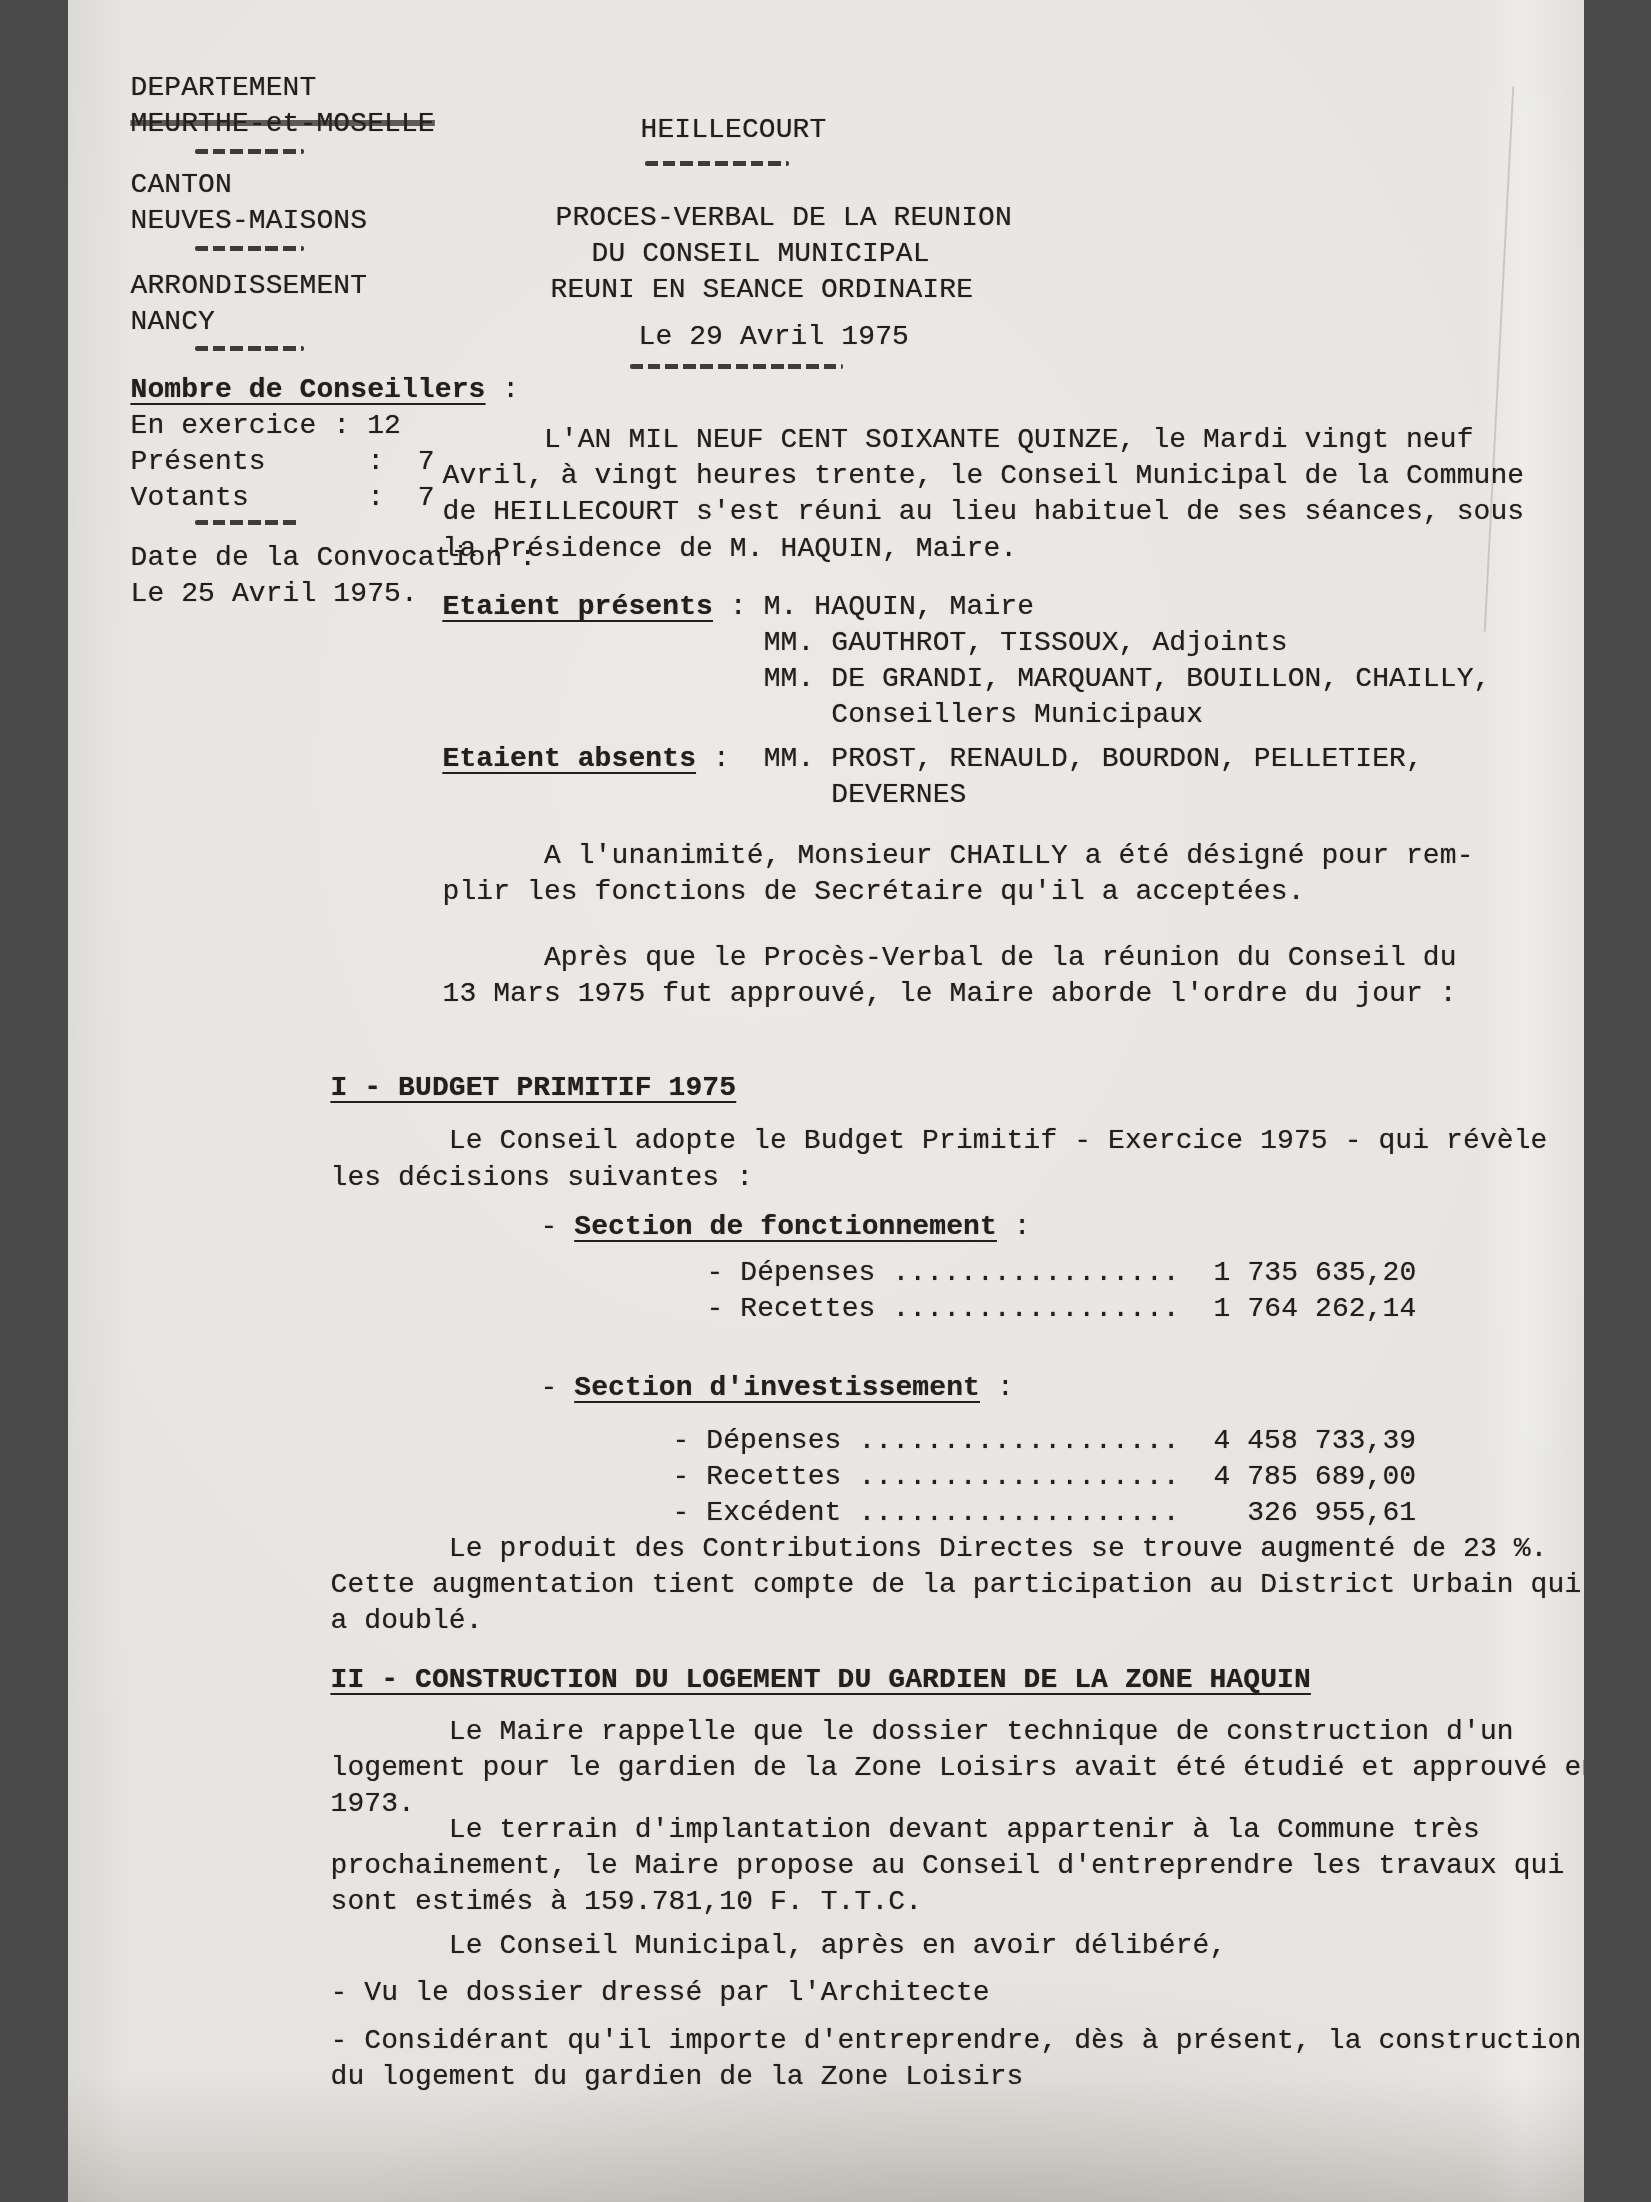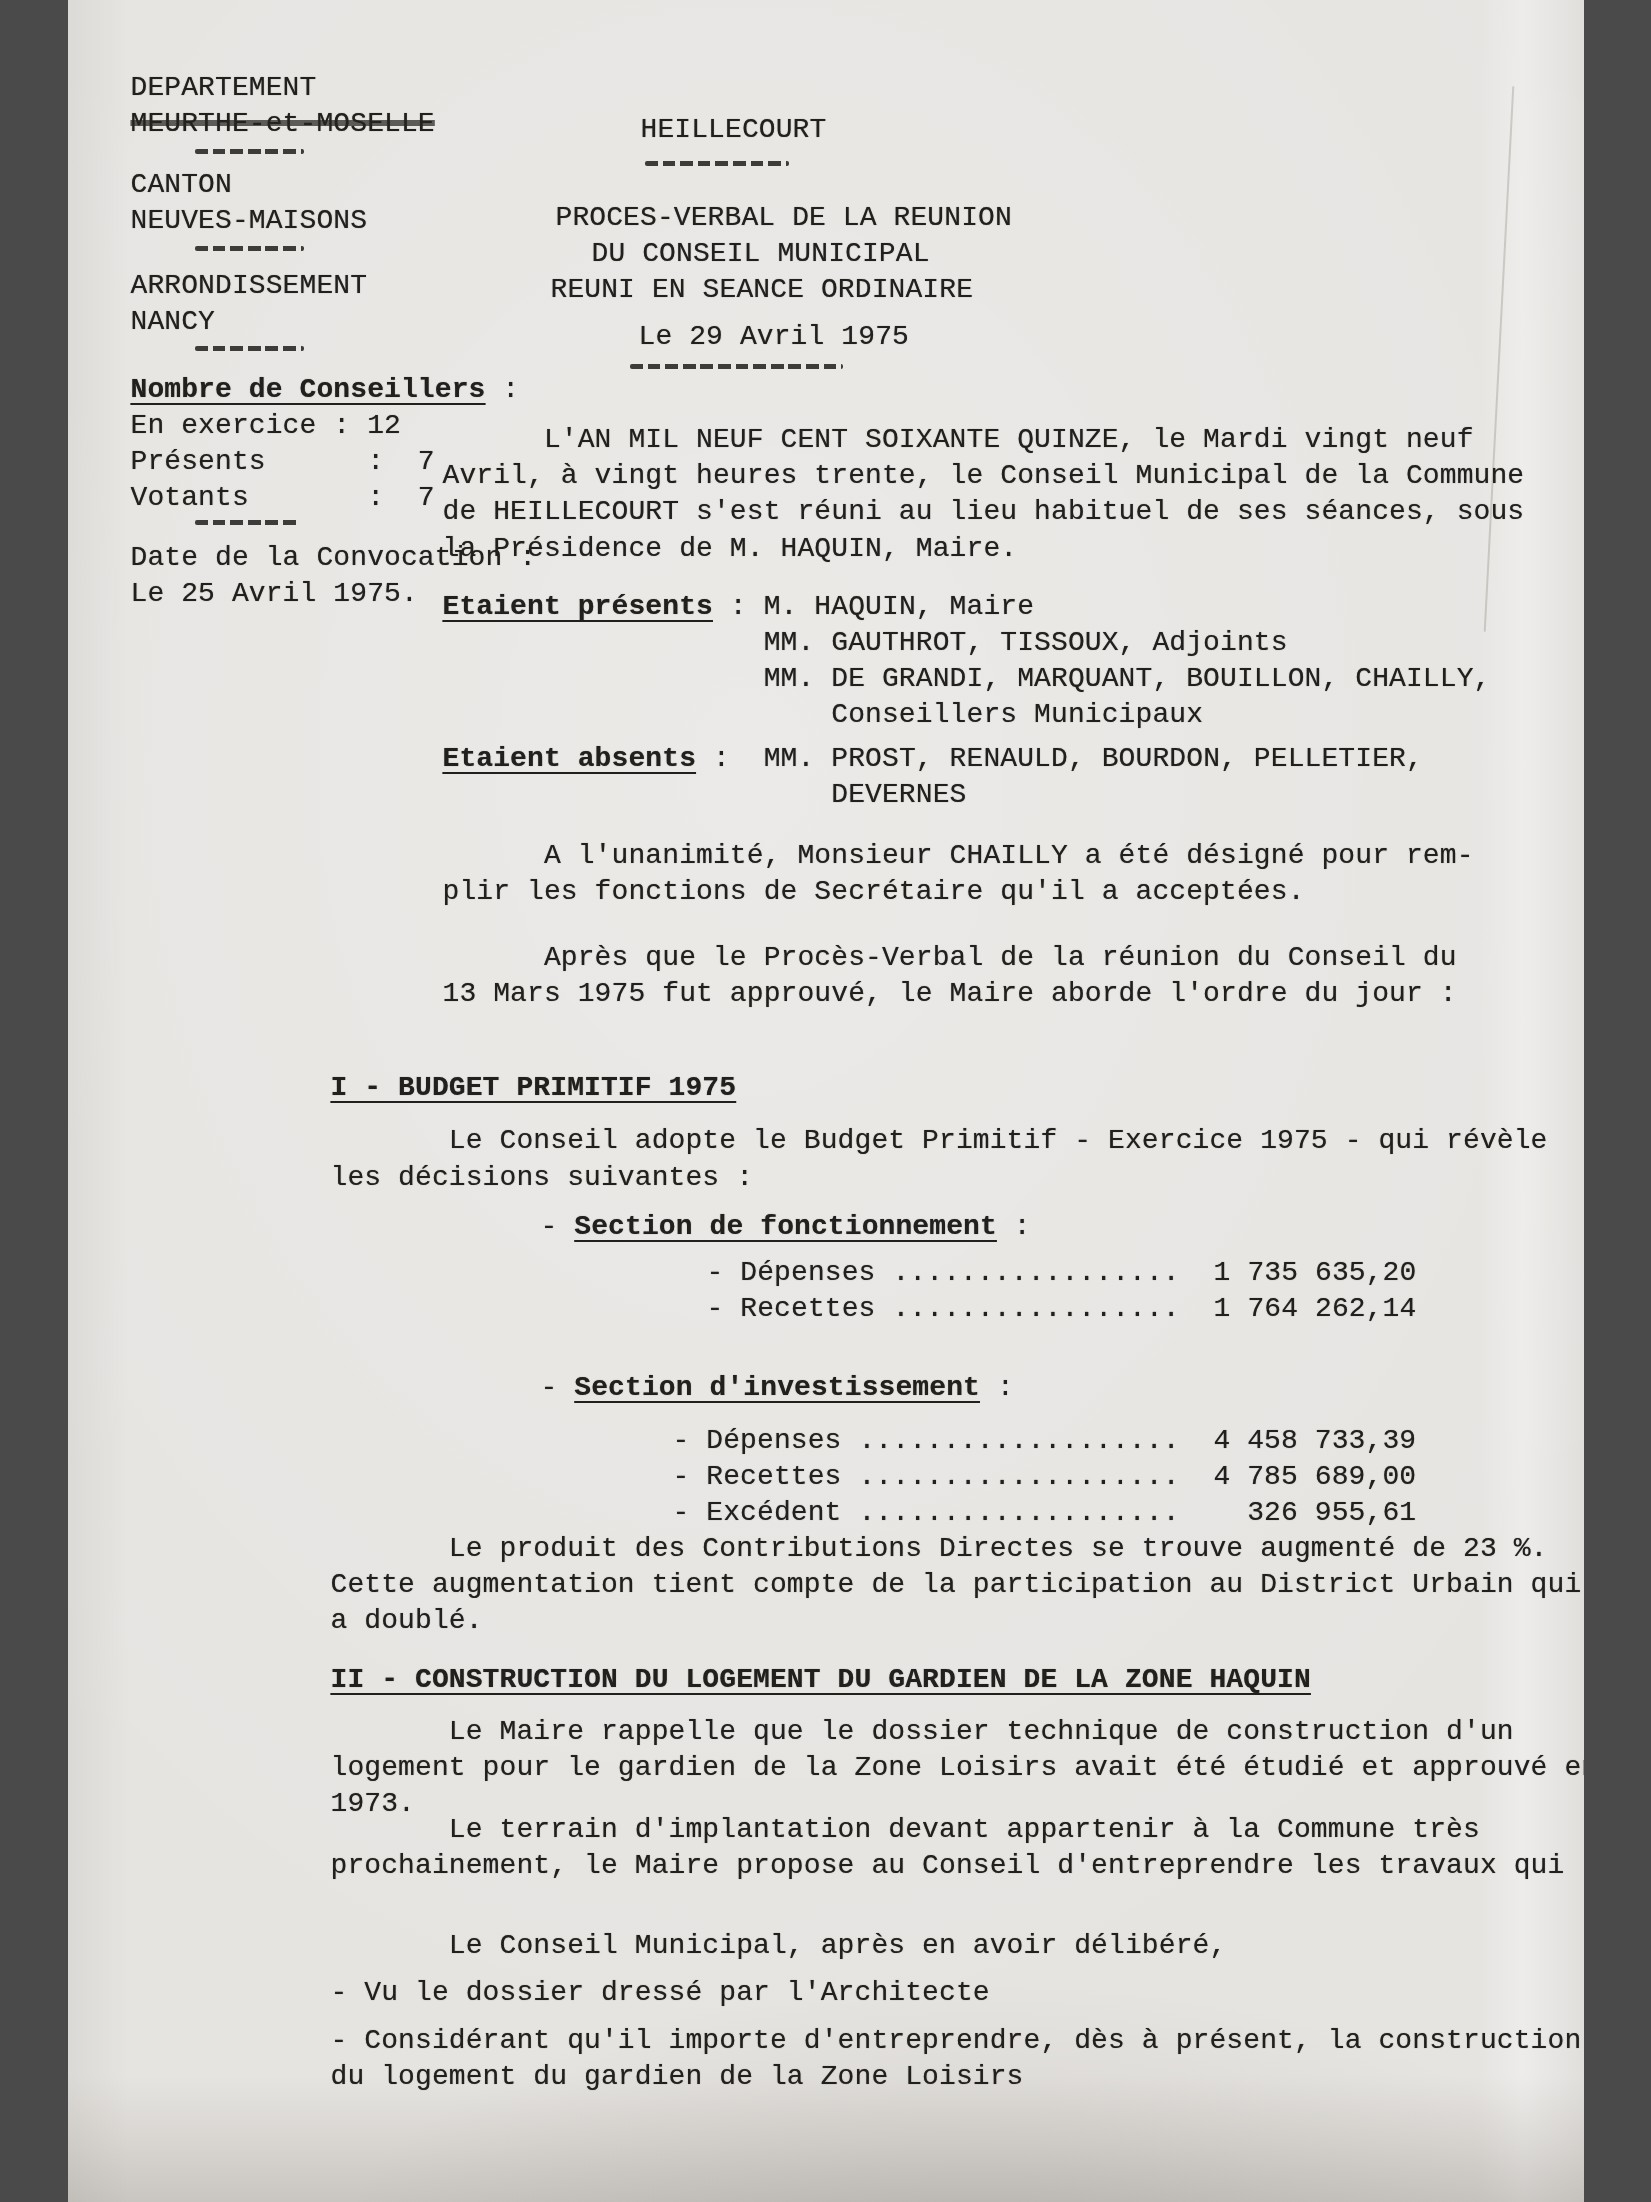--- a/index.html
+++ b/index.html
@@ -143,20 +143,21 @@
   <div class="line" style="left:263px;top:1567px">Cette augmentation tient compte de la participation au District Urbain qui</div>
   <div class="line" style="left:263px;top:1603px">a doublé.</div>
 
   <div class="line" style="left:263px;top:1662px"><span class="u">II - CONSTRUCTION DU LOGEMENT DU GARDIEN DE LA ZONE HAQUIN</span></div>
   <div class="line" style="left:263px;top:1714px">       Le Maire rappelle que le dossier technique de construction d'un</div>
   <div class="line" style="left:263px;top:1750px">logement pour le gardien de la Zone Loisirs avait été étudié et approuvé en</div>
   <div class="line" style="left:263px;top:1786px">1973.</div>
 
   <div class="line" style="left:263px;top:1812px">       Le terrain d'implantation devant appartenir à la Commune très</div>
   <div class="line" style="left:263px;top:1848px">prochainement, le Maire propose au Conseil d'entreprendre les travaux qui</div>
+  <div class="line" style="left:263px;top:1884px">sont estimés à 159.781,10 F. T.T.C.</div>
 
   <div class="line" style="left:263px;top:1928px">       Le Conseil Municipal, après en avoir délibéré,</div>
   <div class="line" style="left:263px;top:2023px">- Considérant qu'il importe d'entreprendre, dès à présent, la construction</div>
   <div class="line" style="left:263px;top:1975px">- Vu le dossier dressé par l'Architecte</div>
   <div class="line" style="left:263px;top:2059px">du logement du gardien de la Zone Loisirs</div>
 
 </div>
 
 
 </body></html>

